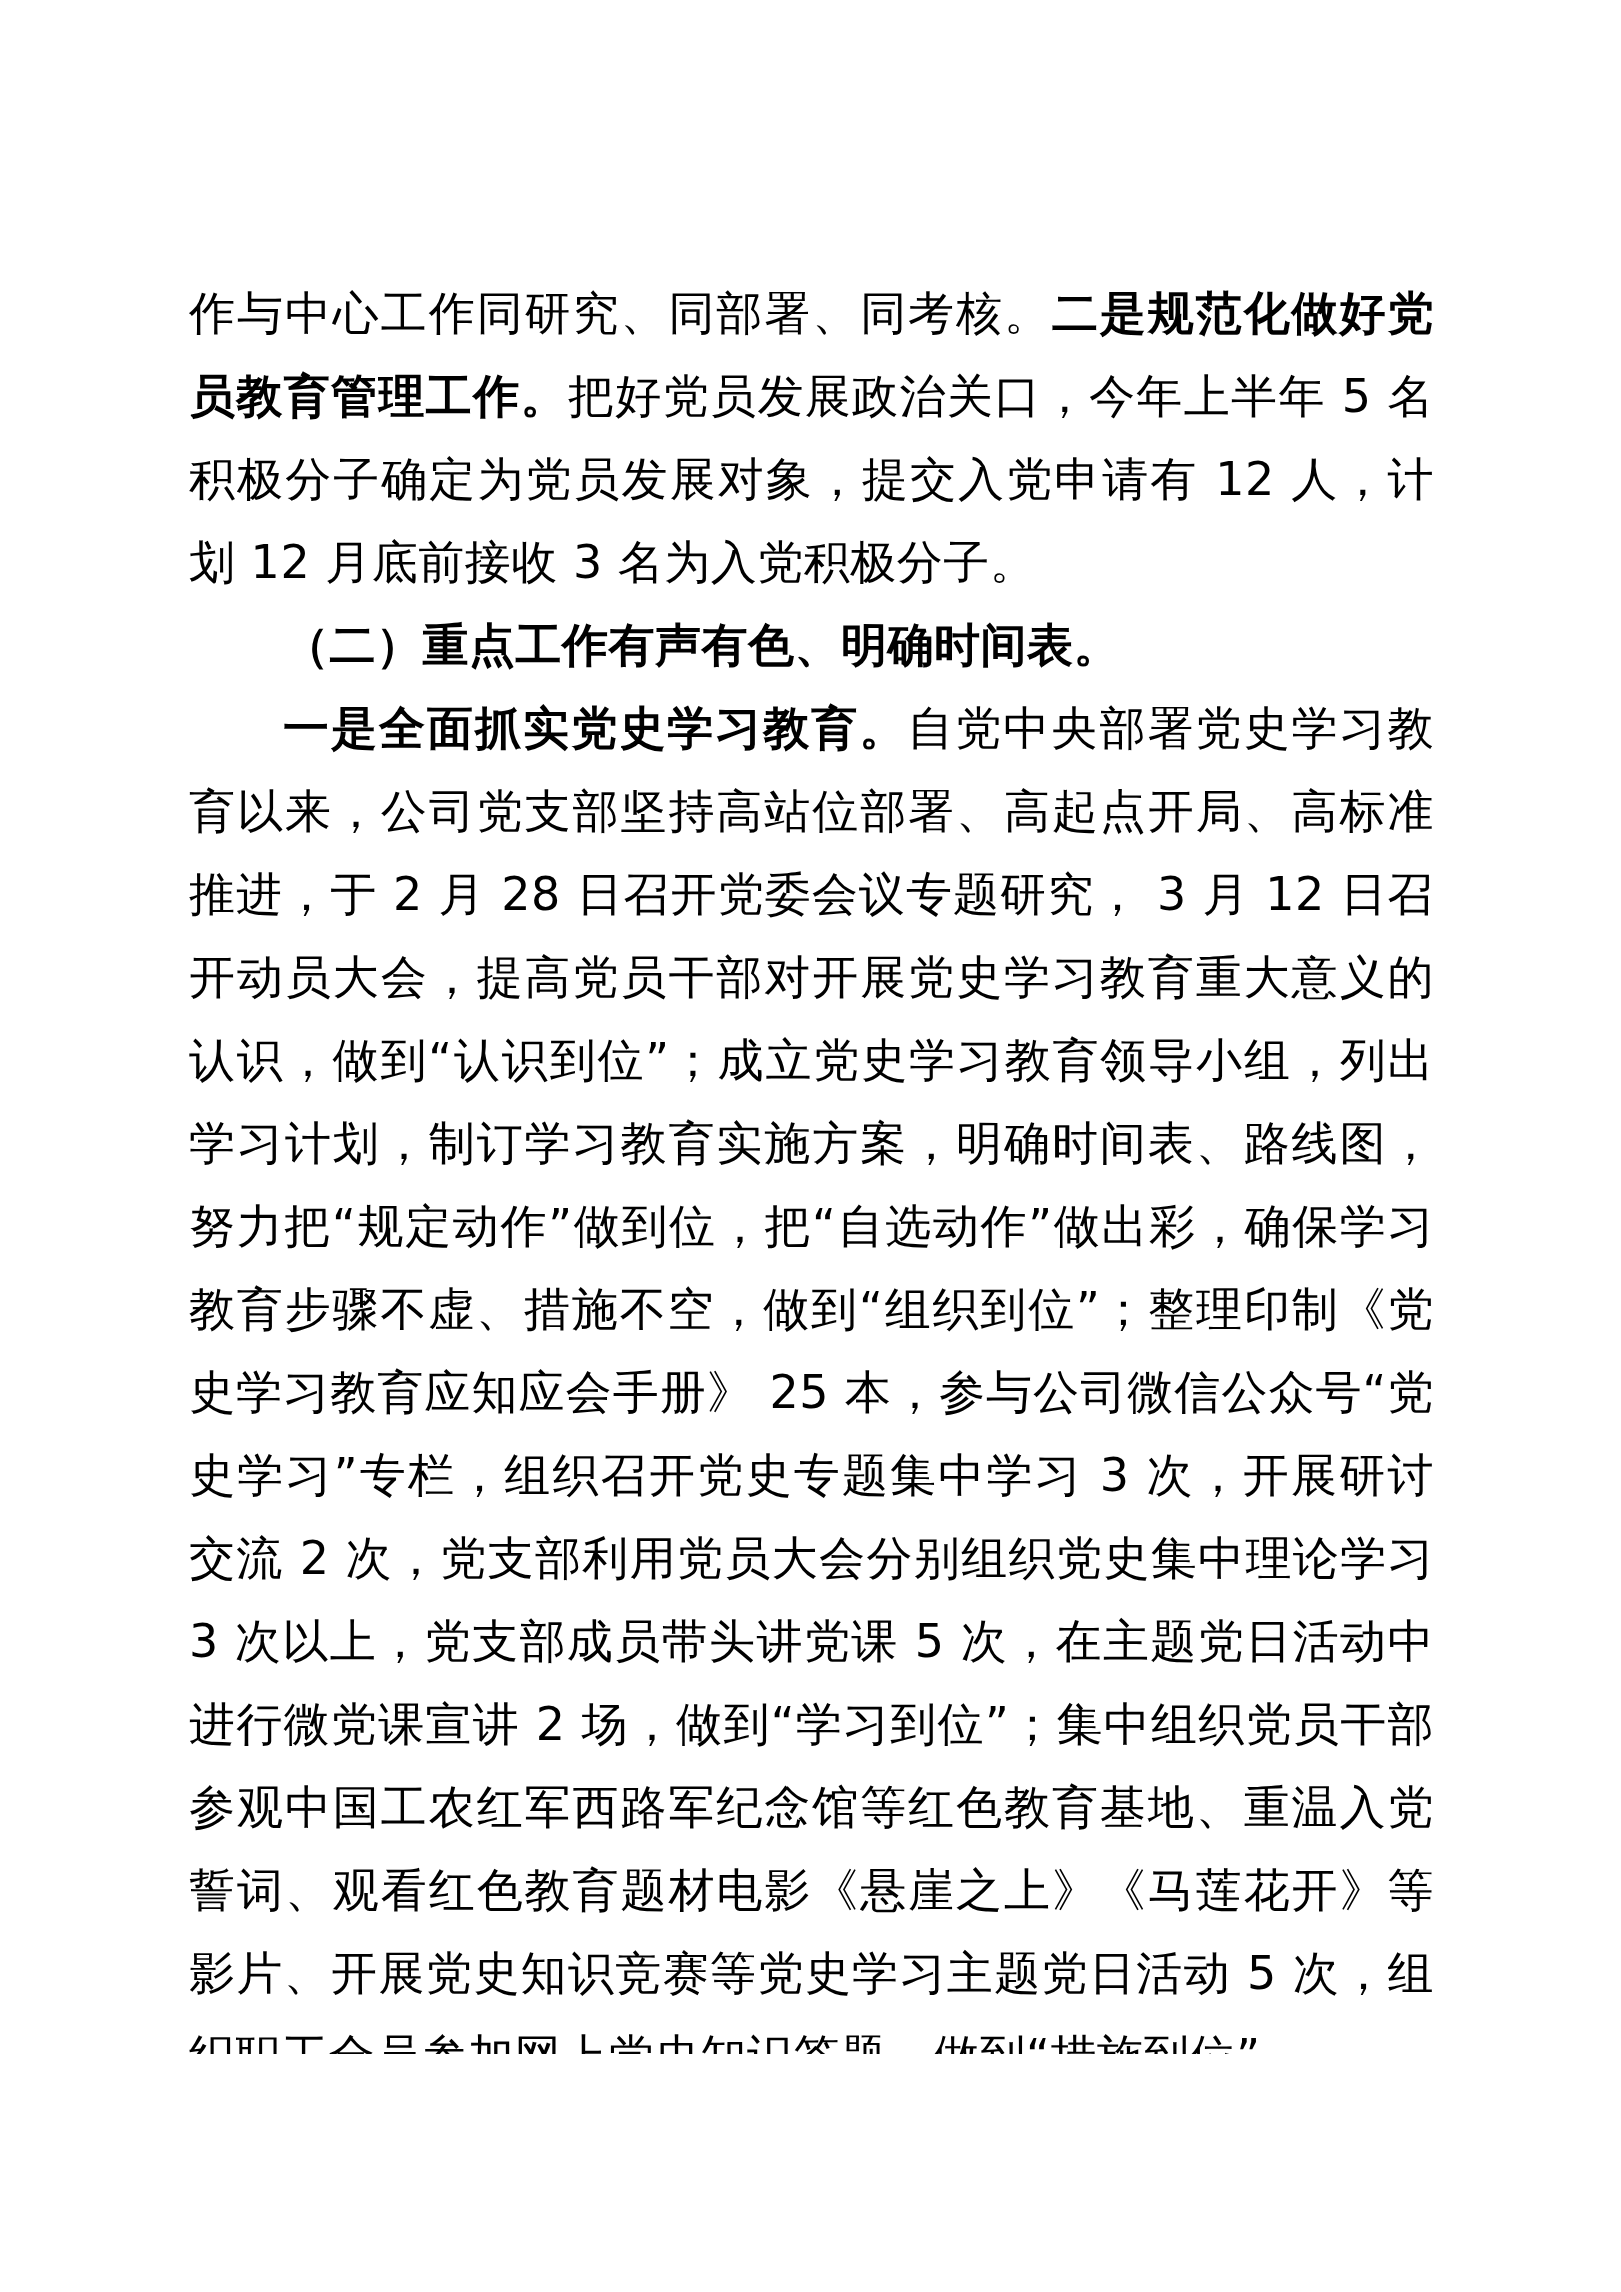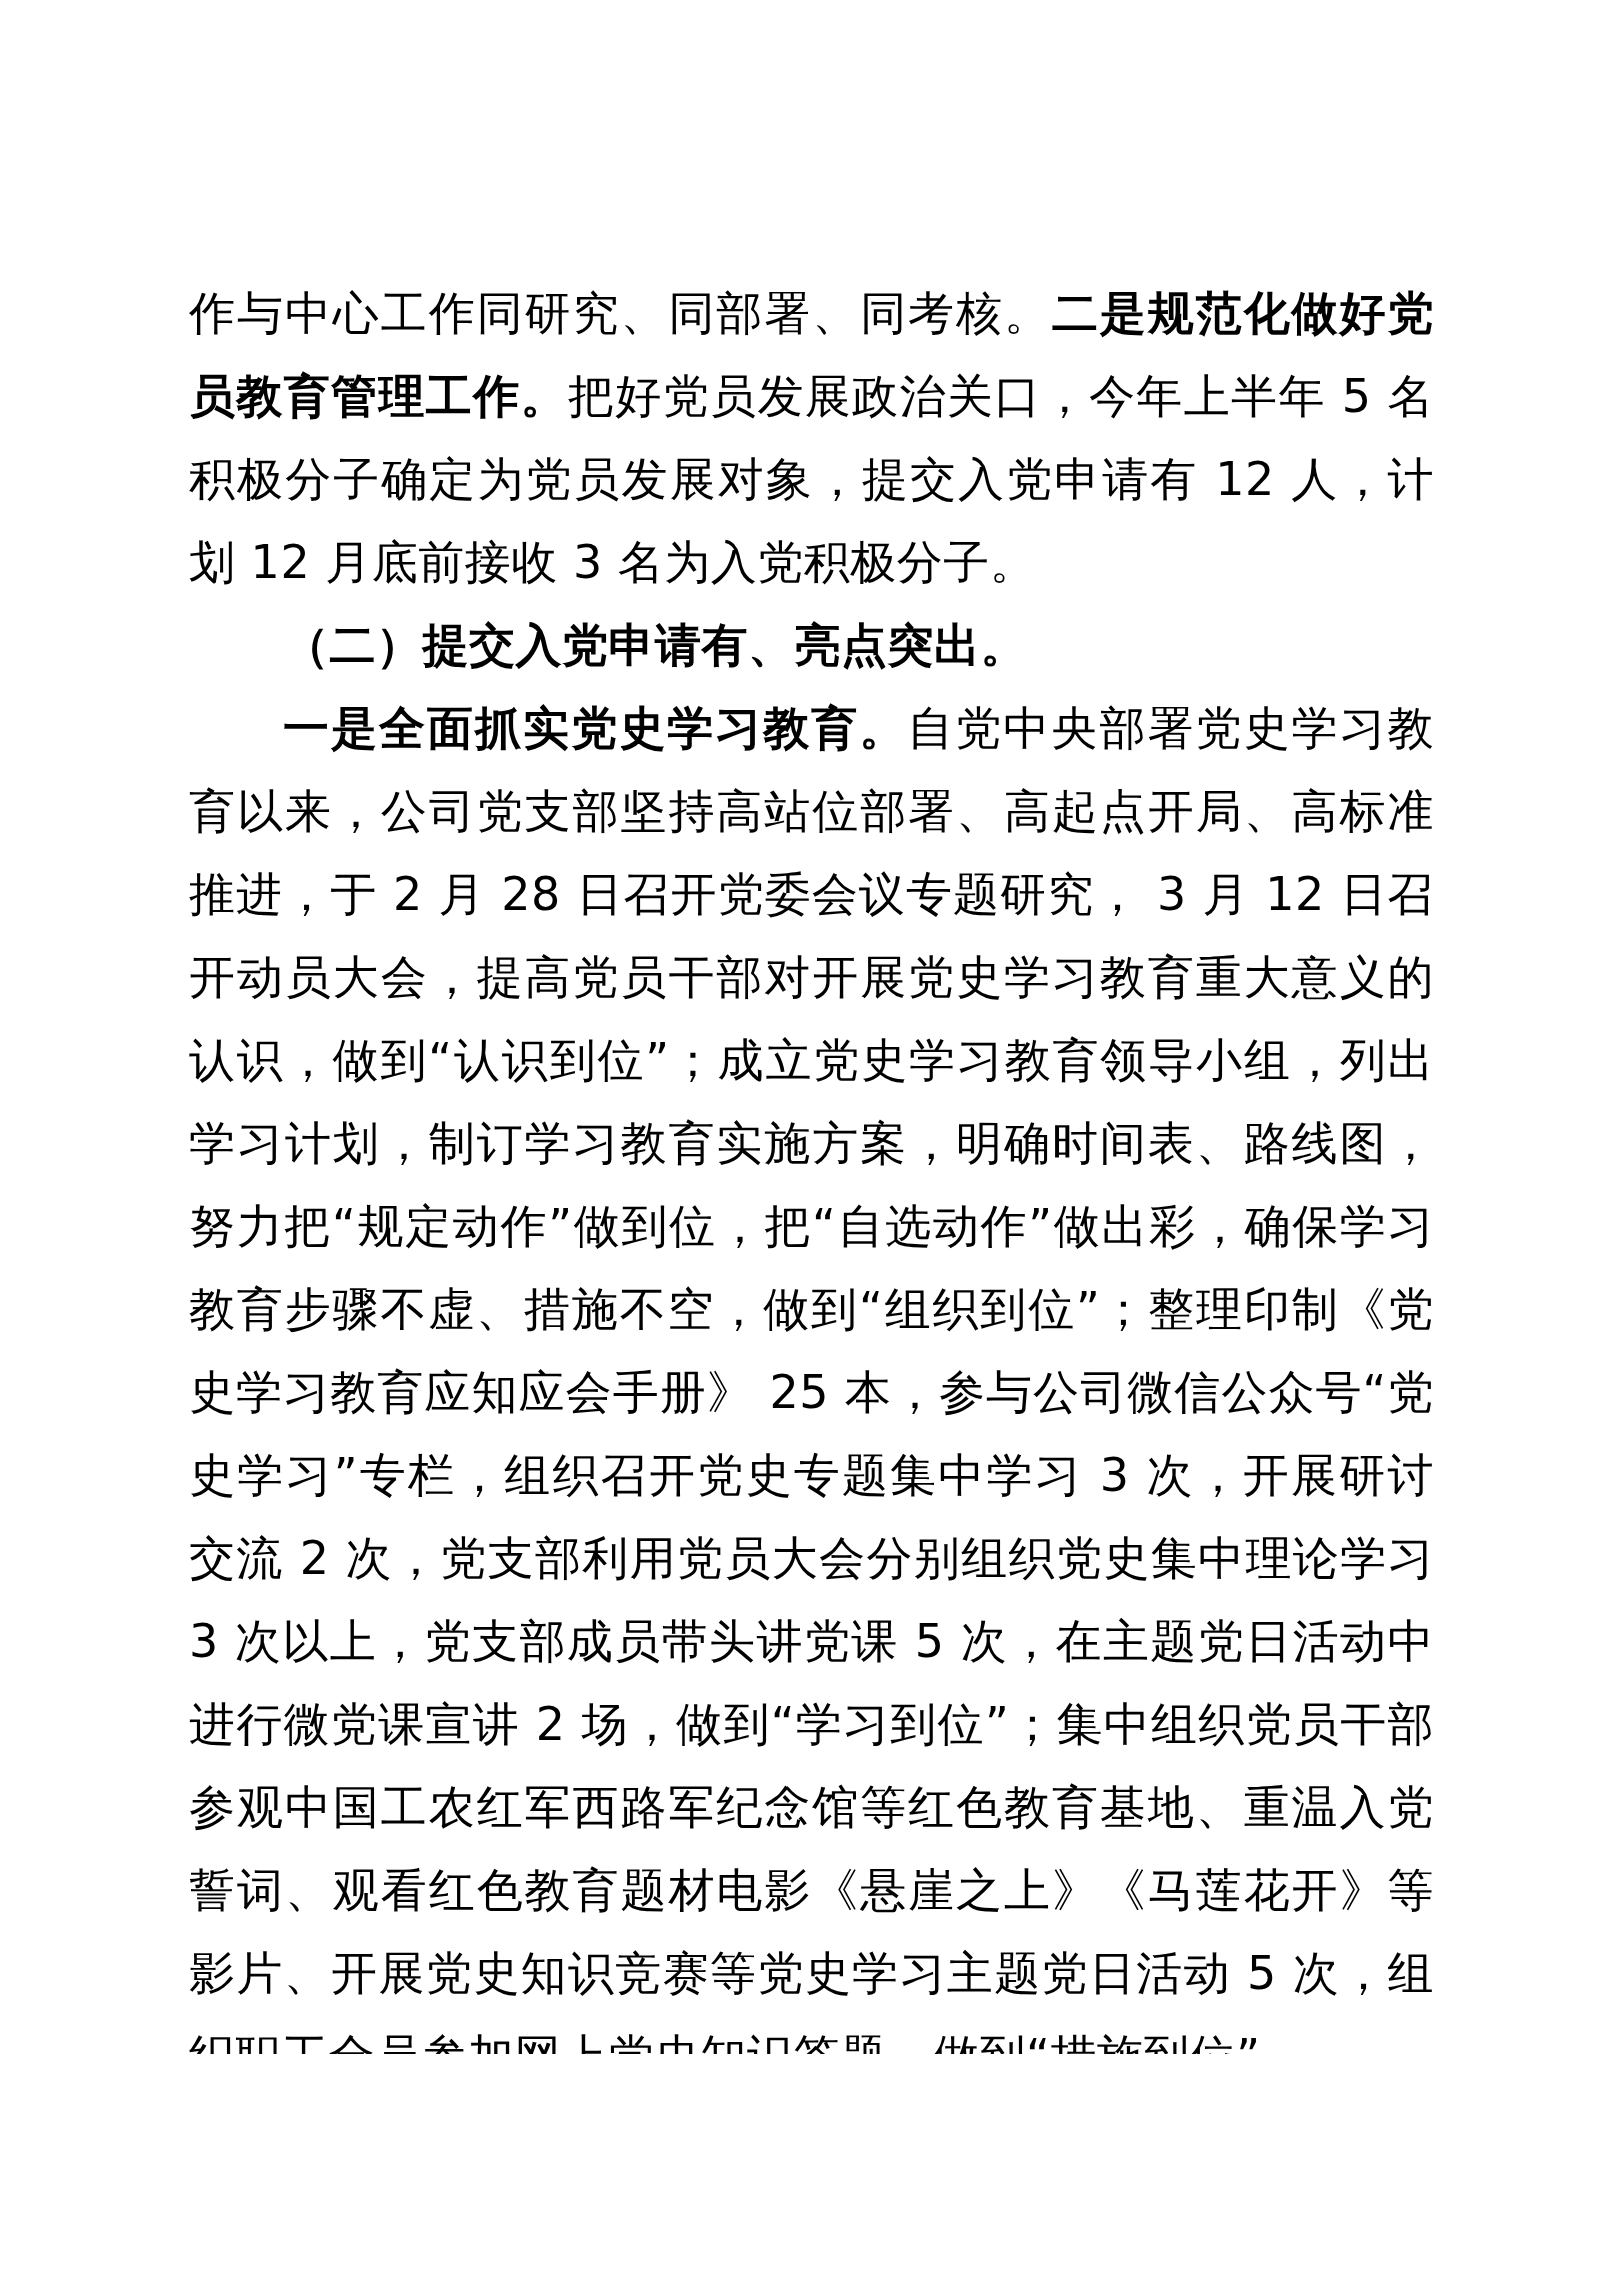--- a/index.html
+++ b/index.html
@@ -57,20 +57,20 @@
     font-family: "DejaVu Serif", "Liberation Serif", serif;
   }
 </style>
 </head>
 <body>
 
 <div class="page">
 
   <div class="page-body">
     <p class="para" id="para-0"><span>作与中心工作同研究、同部署、同考核。</span><span class="b">二是规范化做好党员教育管理工作。</span><span>把好党员发展政治关口，今年上半年 5 名积极分子确定为党员发展对象，提交入党申请有 12 人，计划 12 月底前接收 3 名为入党积极分子。</span></p>
-    <p class="para indent" id="para-1"><span class="b">（二）提交入党申请有、亮点突出。</span></p>
+    <p class="para indent" id="para-1"><span class="b">（二）重点工作有声有色、明确时间表。</span></p>
     <p class="para indent" id="para-2"><span class="b">一是全面抓实党史学习教育。</span><span>自党中央部署党史学习教育以来，公司党支部坚持高站位部署、高起点开局、高标准推进，于 2 月 28 日召开党委会议专题研究， 3 月 12 日召开动员大会，提高党员干部对开展党史学习教育重大意义的认识，做到“认识到位”；成立党史学习教育领导小组，列出学习计划，制订学习教育实施方案，明确时间表、路线图，努力把“规定动作”做到位，把“自选动作”做出彩，确保学习教育步骤不虚、措施不空，做到“组织到位”；整理印制《党史学习教育应知应会手册》 25 本，参与公司微信公众号“党史学习”专栏，组织召开党史专题集中学习 3 次，开展研讨交流 2 次，党支部利用党员大会分别组织党史集中理论学习 3 次以上，党支部成员带头讲党课 5 次，在主题党日活动中进行微党课宣讲 2 场，做到“学习到位”；集中组织党员干部参观中国工农红军西路军纪念馆等红色教育基地、重温入党誓词、观看红色教育题材电影《悬崖之上》《马莲花开》等影片、开展党史知识竞赛等党史学习主题党日活动 5 次，组织职工全员参加网上党史知识答题，做到“措施到位”。</span></p>
   </div>
 
   <div class="page-number">- 2 -</div>
 
 </div>
 
 
 </body></html>

